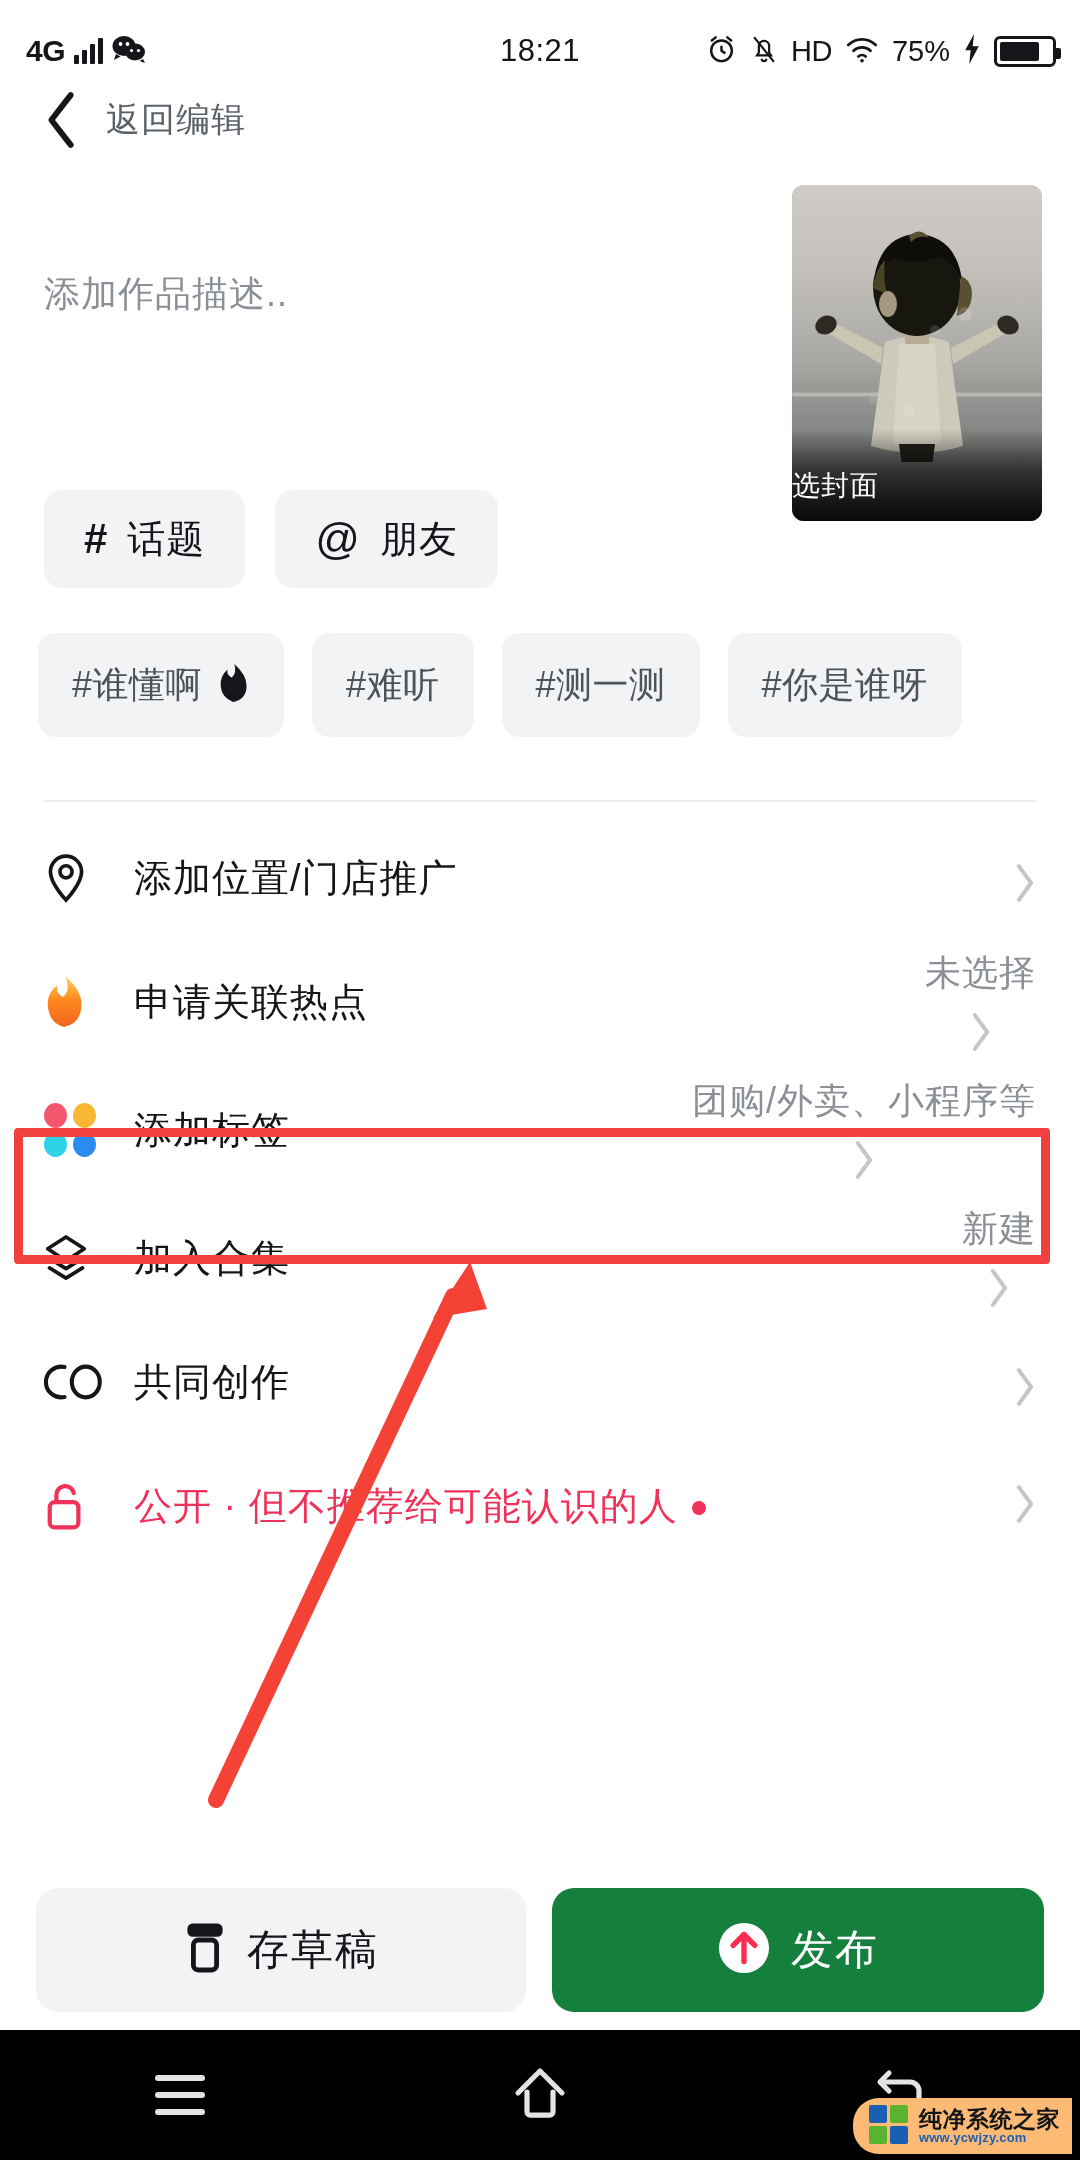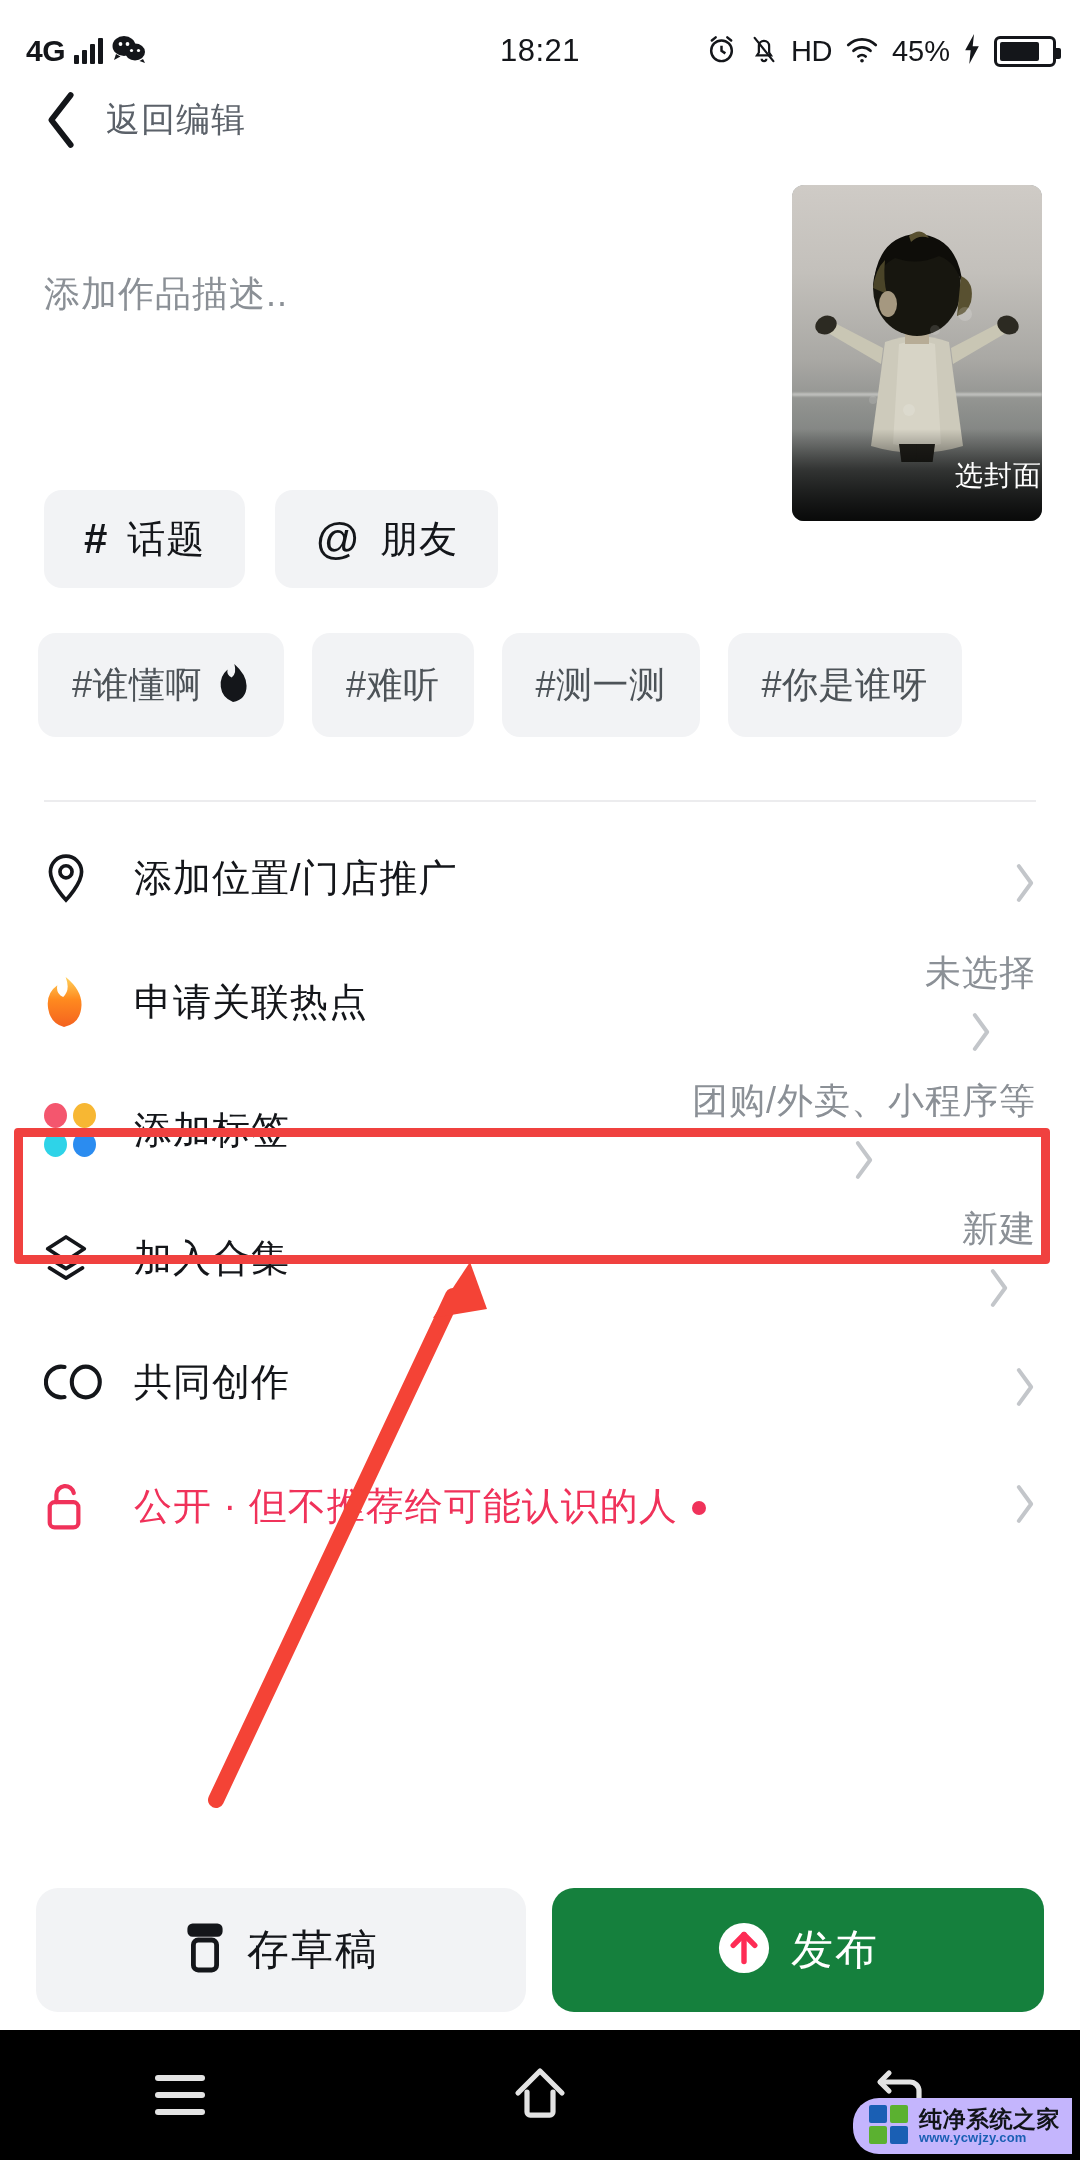--- a/index.html
+++ b/index.html
@@ -75,21 +75,21 @@
   .cover-horizon {
     position:absolute; left:0; right:0; top:62%; height:3px;
     background:rgba(235,235,232,0.55); filter:blur(1px);
   }
   .cover-fig { position:absolute; left:50%; top:11%; transform:translateX(-50%); }
   .cover-label-bg {
     position:absolute; left:0; right:0; bottom:0; height:92px;
     background:linear-gradient(180deg,rgba(0,0,0,0) 0%,rgba(0,0,0,0.55) 45%,rgba(0,0,0,0.88) 100%);
   }
   .cover-label {
-    position:absolute; left:0; right:0; bottom:26px; text-align:right;
+    position:absolute; left:0; right:0; bottom:16px; text-align:left;
     color:#ffffff; font-size:28px; letter-spacing:1px;
   }
 
   
   .chip-row { position:absolute; top:490px; left:44px; display:flex; gap:30px; }
   .chip {
     height:98px; background:#f2f3f5; border-radius:18px;
     display:flex; align-items:center; gap:20px; padding:0 40px;
   }
   .chip-sym { font-size:42px; color:#14161a; font-weight:700; line-height:1; }
@@ -185,21 +185,21 @@
     background:#000000; display:flex; align-items:center;
   }
   .nav-btn { flex:1; display:flex; align-items:center; justify-content:center; }
   .nav-lines { display:flex; flex-direction:column; gap:11px; }
   .nav-lines i { display:block; width:50px; height:6px; background:#e3e3e3; border-radius:3px; }
 
   
   .watermark {
     position:absolute; right:8px; bottom:6px;
     display:flex; align-items:center; gap:8px;
-    background:#c4b5fd; border-radius:26px 0 0 26px;
+    background:#fdba74; border-radius:26px 0 0 26px;
     padding:7px 12px 7px 16px;
   }
   .wm-logo { position:relative; width:42px; height:42px; flex:0 0 42px; }
   .wm-logo b { position:absolute; width:18px; height:18px; border-radius:2px; }
   .wm-logo b.a { left:0; top:0; background:#1a5fb4; }
   .wm-logo b.b { left:21px; top:0; background:#5bb130; }
   .wm-logo b.c { left:0; top:21px; background:#5bb130; }
   .wm-logo b.d { left:21px; top:21px; background:#1a5fb4; }
   .wm-text { display:flex; flex-direction:column; line-height:1.05; }
   .wm-title { font-size:23px; font-weight:700; color:#111418; letter-spacing:0.5px; }
@@ -252,21 +252,21 @@
       </span>
       <span class="sb-hd">HD</span>
       <span>
         <svg width="34" height="29" viewBox="0 0 26 22" fill="none" stroke="#14161a" stroke-width="2.1" stroke-linecap="round">
           <path d="M2.5 7.5 a15 15 0 0 1 21 0"></path>
           <path d="M6.5 12 a9.5 9.5 0 0 1 13 0"></path>
           <path d="M10.2 16.3 a4.3 4.3 0 0 1 5.6 0"></path>
           <circle cx="13" cy="19.6" r="1.4" fill="#14161a" stroke="none"></circle>
         </svg>
       </span>
-      <span class="sb-pct">45%</span>
+      <span class="sb-pct">75%</span>
       <span>
         <svg width="18" height="30" viewBox="0 0 12 22">
             <path d="M7.5 0 L1 12 h4 L4 22 L11 9 H6.5 Z" fill="#14161a"></path>
           </svg>
       </span>
       <span class="sb-batt">
           <b></b>
         </span>
     </div>
   </div>

